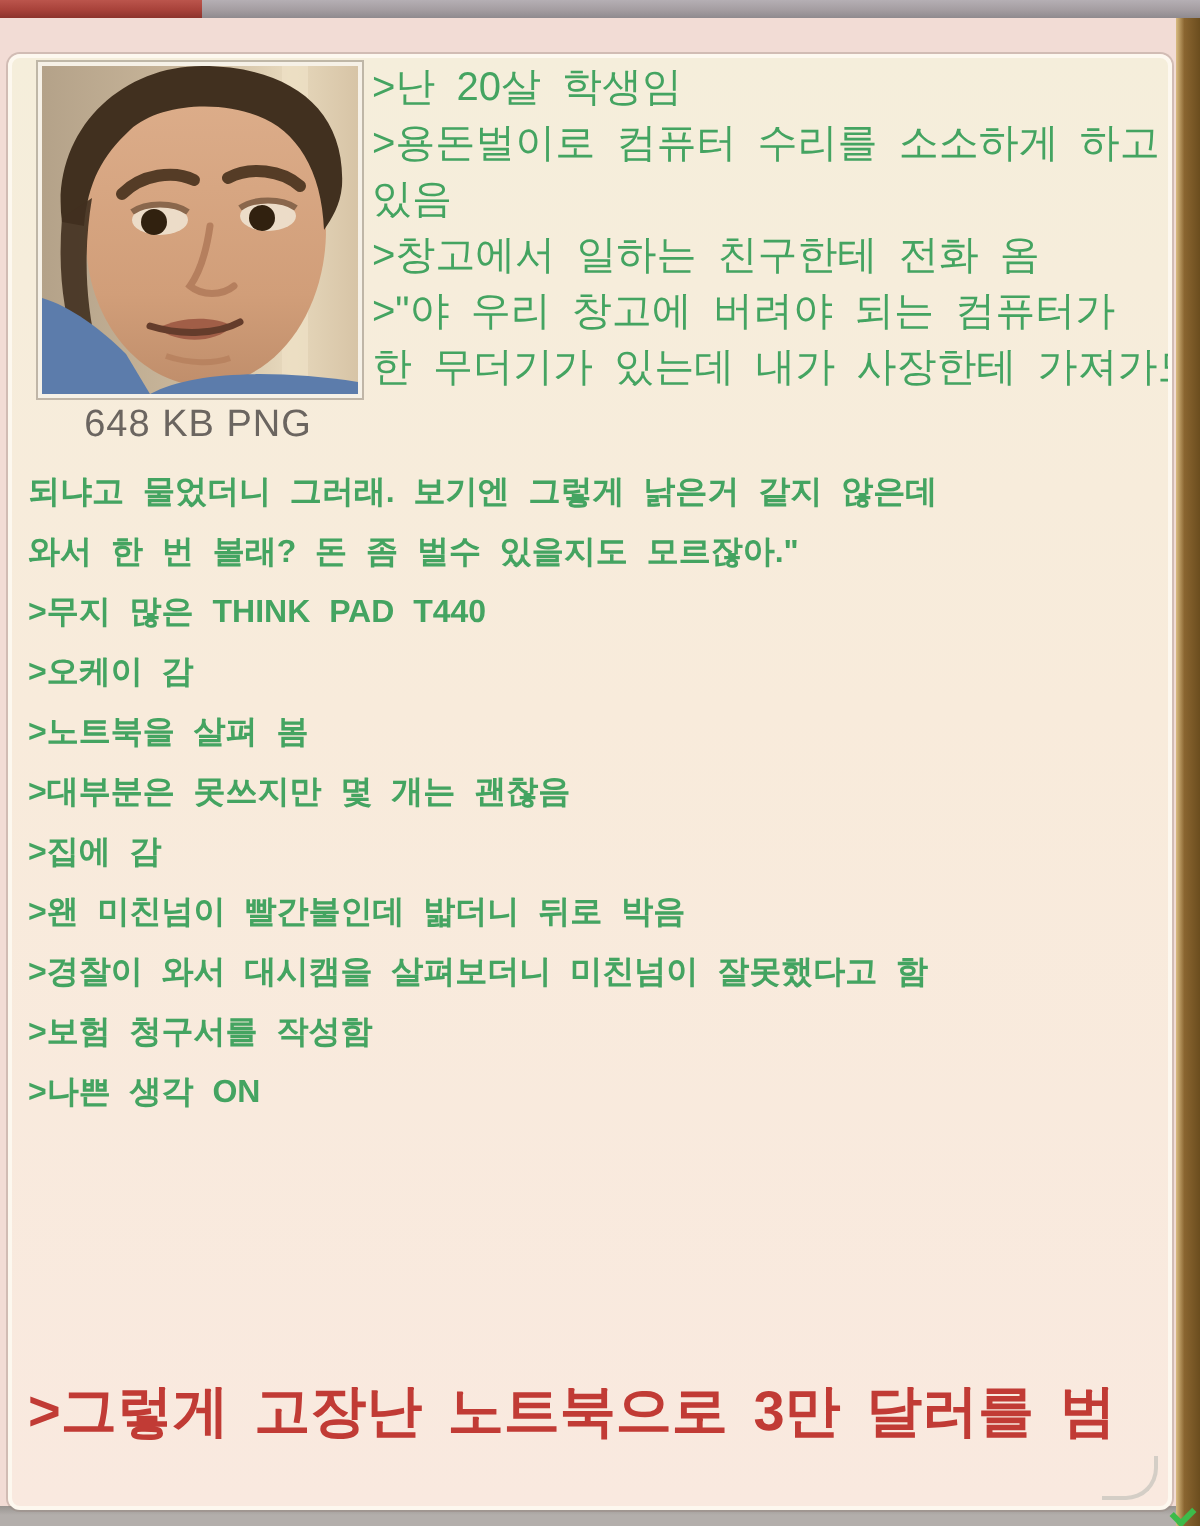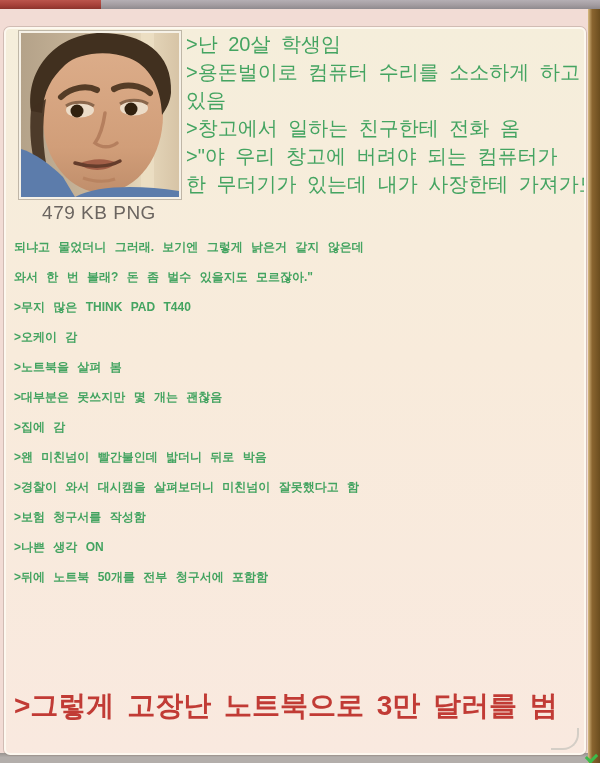--- a/index.html
+++ b/index.html
@@ -60,21 +60,21 @@
     letter-spacing:.5px;
   }
   
   .intro{
     position:absolute;left:180px;top:1px;width:394px;
     font-size:20px;font-weight:normal;line-height:28px;
     color:var(--greentext,#44a461);word-spacing:5px;
   }
   .body{
     position:absolute;left:8px;top:203px;width:566px;
-    font-size:12px;font-weight:bold;line-height:30px;
+    font-size:16px;font-weight:bold;line-height:30px;
     color:var(--greentext,#44a461);word-spacing:5px;
   }
   .gl{white-space:nowrap;}
   .punchline{
     position:absolute;left:8px;top:658px;width:566px;
     font-size:28px;font-weight:bold;white-space:nowrap;
     color:var(--redtext,#c13b35);word-spacing:5px;
   }
 </style>
 </head>
@@ -129,21 +129,21 @@
 
         <path d="M58,131 C70,125 86,125 95,130 C87,139 67,139 58,131 Z" fill="#a15e47"></path>
         <path d="M54,130 C70,135 88,134 99,128" stroke="#643c2b" stroke-width="3.5" fill="none" stroke-linecap="round"></path>
         <path d="M62,145 C74,149 86,149 94,146" stroke="#b5805c" stroke-width="3" fill="none" opacity="0.8"></path>
 
         <path d="M0,164 L0,116 C14,120 30,132 42,144 L54,164 Z" fill="#5c7cab"></path>
         <path d="M54,164 C76,152 118,152 158,158 L158,164 Z" fill="#5c7cab"></path>
       </svg>
     </div>
 
-    <div class="caption">479 KB PNG</div>
+    <div class="caption">648 KB PNG</div>
 
     <div class="intro">
       <div class="gl">&gt;난 20살 학생임</div>
       <div class="gl">&gt;용돈벌이로 컴퓨터 수리를 소소하게 하고</div>
       <div class="gl">있음</div>
       <div class="gl">&gt;창고에서 일하는 친구한테 전화 옴</div>
       <div class="gl">&gt;"야 우리 창고에 버려야 되는 컴퓨터가</div>
       <div class="gl">한 무더기가 있는데 내가 사장한테 가져가도</div>
     </div>
 
@@ -152,19 +152,18 @@
       <div class="gl">와서 한 번 볼래? 돈 좀 벌수 있을지도 모르잖아."</div>
       <div class="gl">&gt;무지 많은 THINK PAD T440</div>
       <div class="gl">&gt;오케이 감</div>
       <div class="gl">&gt;노트북을 살펴 봄</div>
       <div class="gl">&gt;대부분은 못쓰지만 몇 개는 괜찮음</div>
       <div class="gl">&gt;집에 감</div>
       <div class="gl">&gt;왠 미친넘이 빨간불인데 밟더니 뒤로 박음</div>
       <div class="gl">&gt;경찰이 와서 대시캠을 살펴보더니 미친넘이 잘못했다고 함</div>
       <div class="gl">&gt;보험 청구서를 작성함</div>
       <div class="gl">&gt;나쁜 생각 ON</div>
-      <div class="gl">&gt;뒤에 노트북 50개를 전부 청구서에 포함함</div>
     </div>
 
     <div class="punchline">&gt;그렇게 고장난 노트북으로 3만 달러를 범</div>
 
   </div>
 </div>
 
 </body></html>

